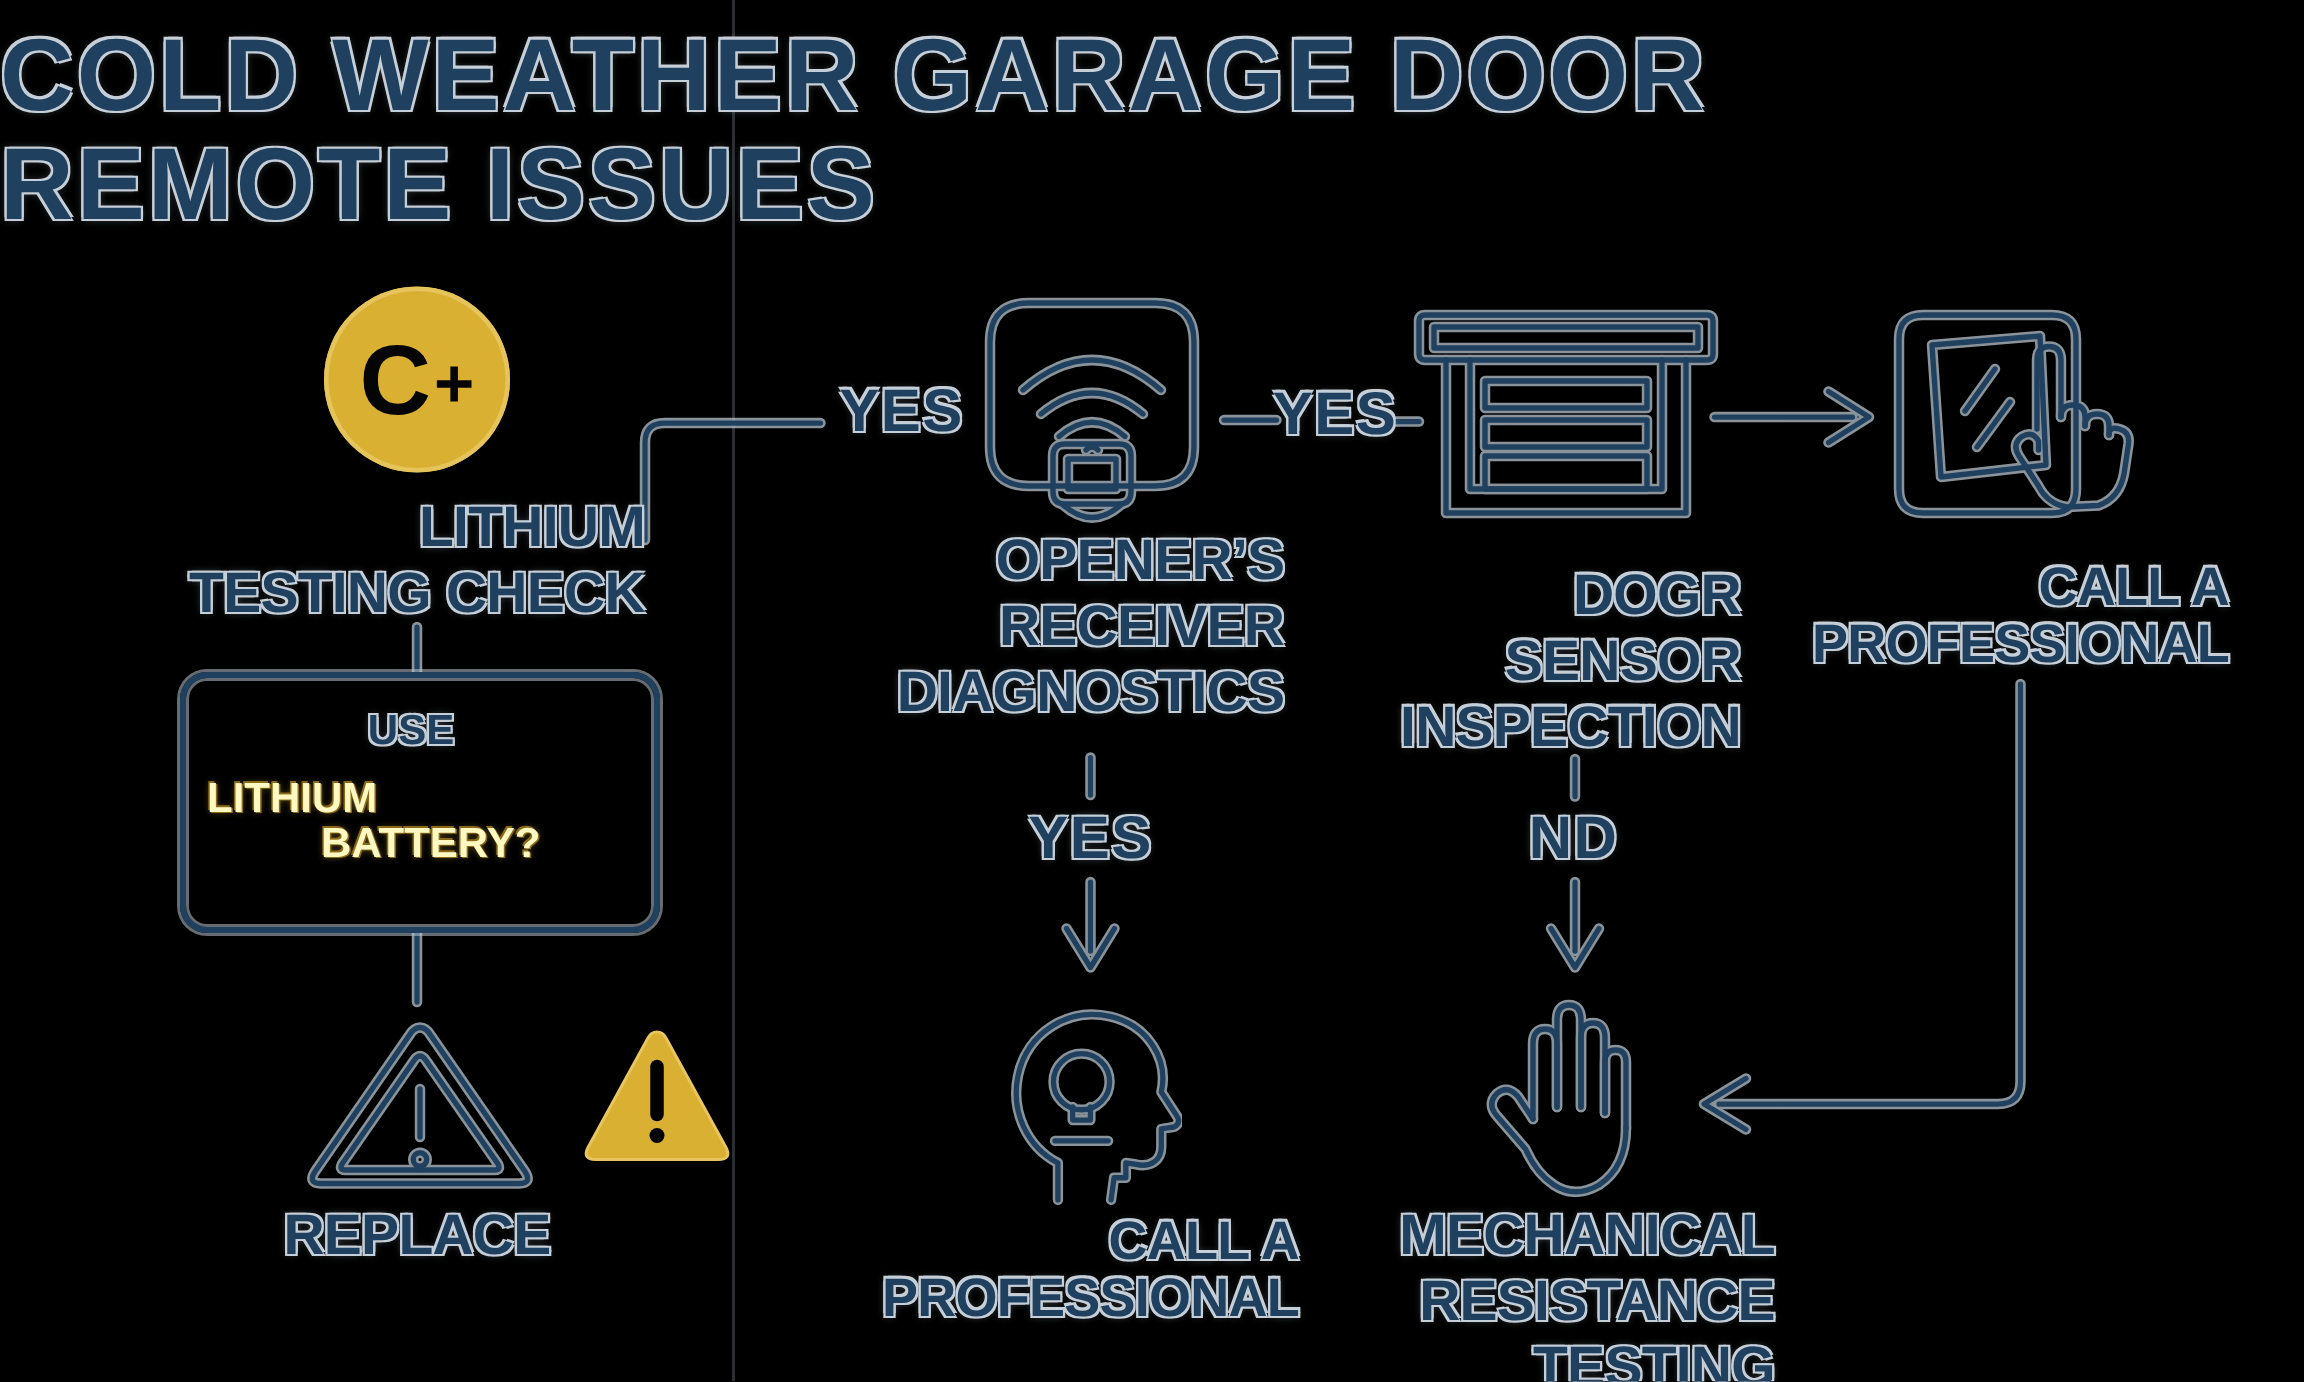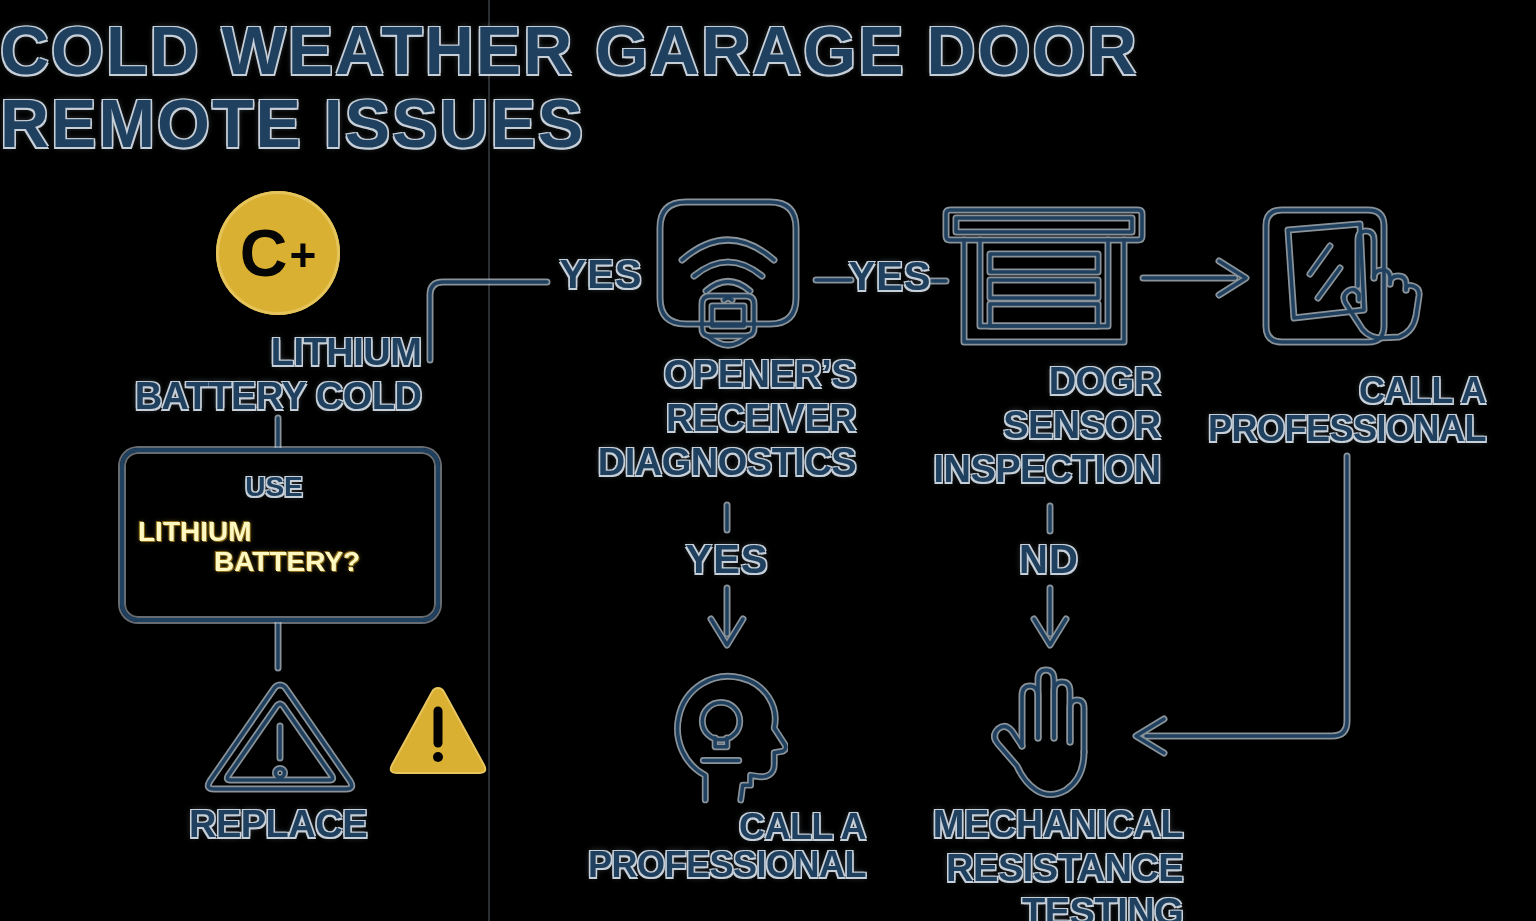--- a/index.html
+++ b/index.html
@@ -110,21 +110,21 @@
     <div class="title t-navy">REMOTE ISSUES</div>
   </div>
 
   <div class="abs badge" style="left:216px;top:191px">
     <span class="c">C</span>
     <span class="p">+</span>
   </div>
 
   <div class="abs ctr" style="left:278px;top:330px">
     <div class="lbl t-navy">LITHIUM</div>
-    <div class="lbl t-navy">BATTERY COLD</div>
+    <div class="lbl t-navy">TESTING CHECK</div>
   </div>
 
   <div class="abs decision-box" style="left:120px;top:448px"></div>
   <div class="abs ctr boxtext t-navy" style="left:274px;top:465px">USE</div>
   <div class="abs boxtext t-yellow" style="left:138px;top:510px">LITHIUM</div>
   <div class="abs boxtext t-yellow" style="left:214px;top:540px">BATTERY?</div>
 
   <svg class="abs" style="left:198px;top:676px" width="164" height="122" viewBox="0 0 164 122">
     <use href="#g-wtri" fill="none" stroke="#b9c4cd" stroke-width="7" stroke-linecap="round" stroke-linejoin="round" opacity="0.75"></use>
     <use href="#g-wtri" fill="none" stroke="#20405f" stroke-width="3.6" stroke-linecap="round" stroke-linejoin="round"></use>
@@ -164,21 +164,21 @@
   <div class="abs ctr" style="left:727px;top:808px">
     <div class="lbl-sm t-navy">CALL A</div>
     <div class="lbl-sm t-navy">PROFESSIONAL</div>
   </div>
 
   <svg class="abs" style="left:938px;top:204px" width="212" height="152" viewBox="0 0 212 152">
     <use href="#g-garage" fill="none" stroke="#b9c4cd" stroke-width="7" stroke-linecap="round" stroke-linejoin="round" opacity="0.75"></use>
     <use href="#g-garage" fill="none" stroke="#20405f" stroke-width="3.6" stroke-linecap="round" stroke-linejoin="round"></use>
   </svg>
 
-  <div class="abs ctr" style="left:1047px;top:359px">
+  <div class="abs ctr" style="left:1047px;top:375px">
     <div class="lbl t-navy">DOGR</div>
     <div class="lbl t-navy">SENSOR</div>
     <div class="lbl t-navy">INSPECTION</div>
   </div>
 
   <svg class="abs" style="left:978px;top:654px" width="132" height="150" viewBox="0 0 132 150">
     <use href="#g-palm" fill="none" stroke="#b9c4cd" stroke-width="7" stroke-linecap="round" stroke-linejoin="round" opacity="0.75"></use>
     <use href="#g-palm" fill="none" stroke="#20405f" stroke-width="3.6" stroke-linecap="round" stroke-linejoin="round"></use>
   </svg>
 

